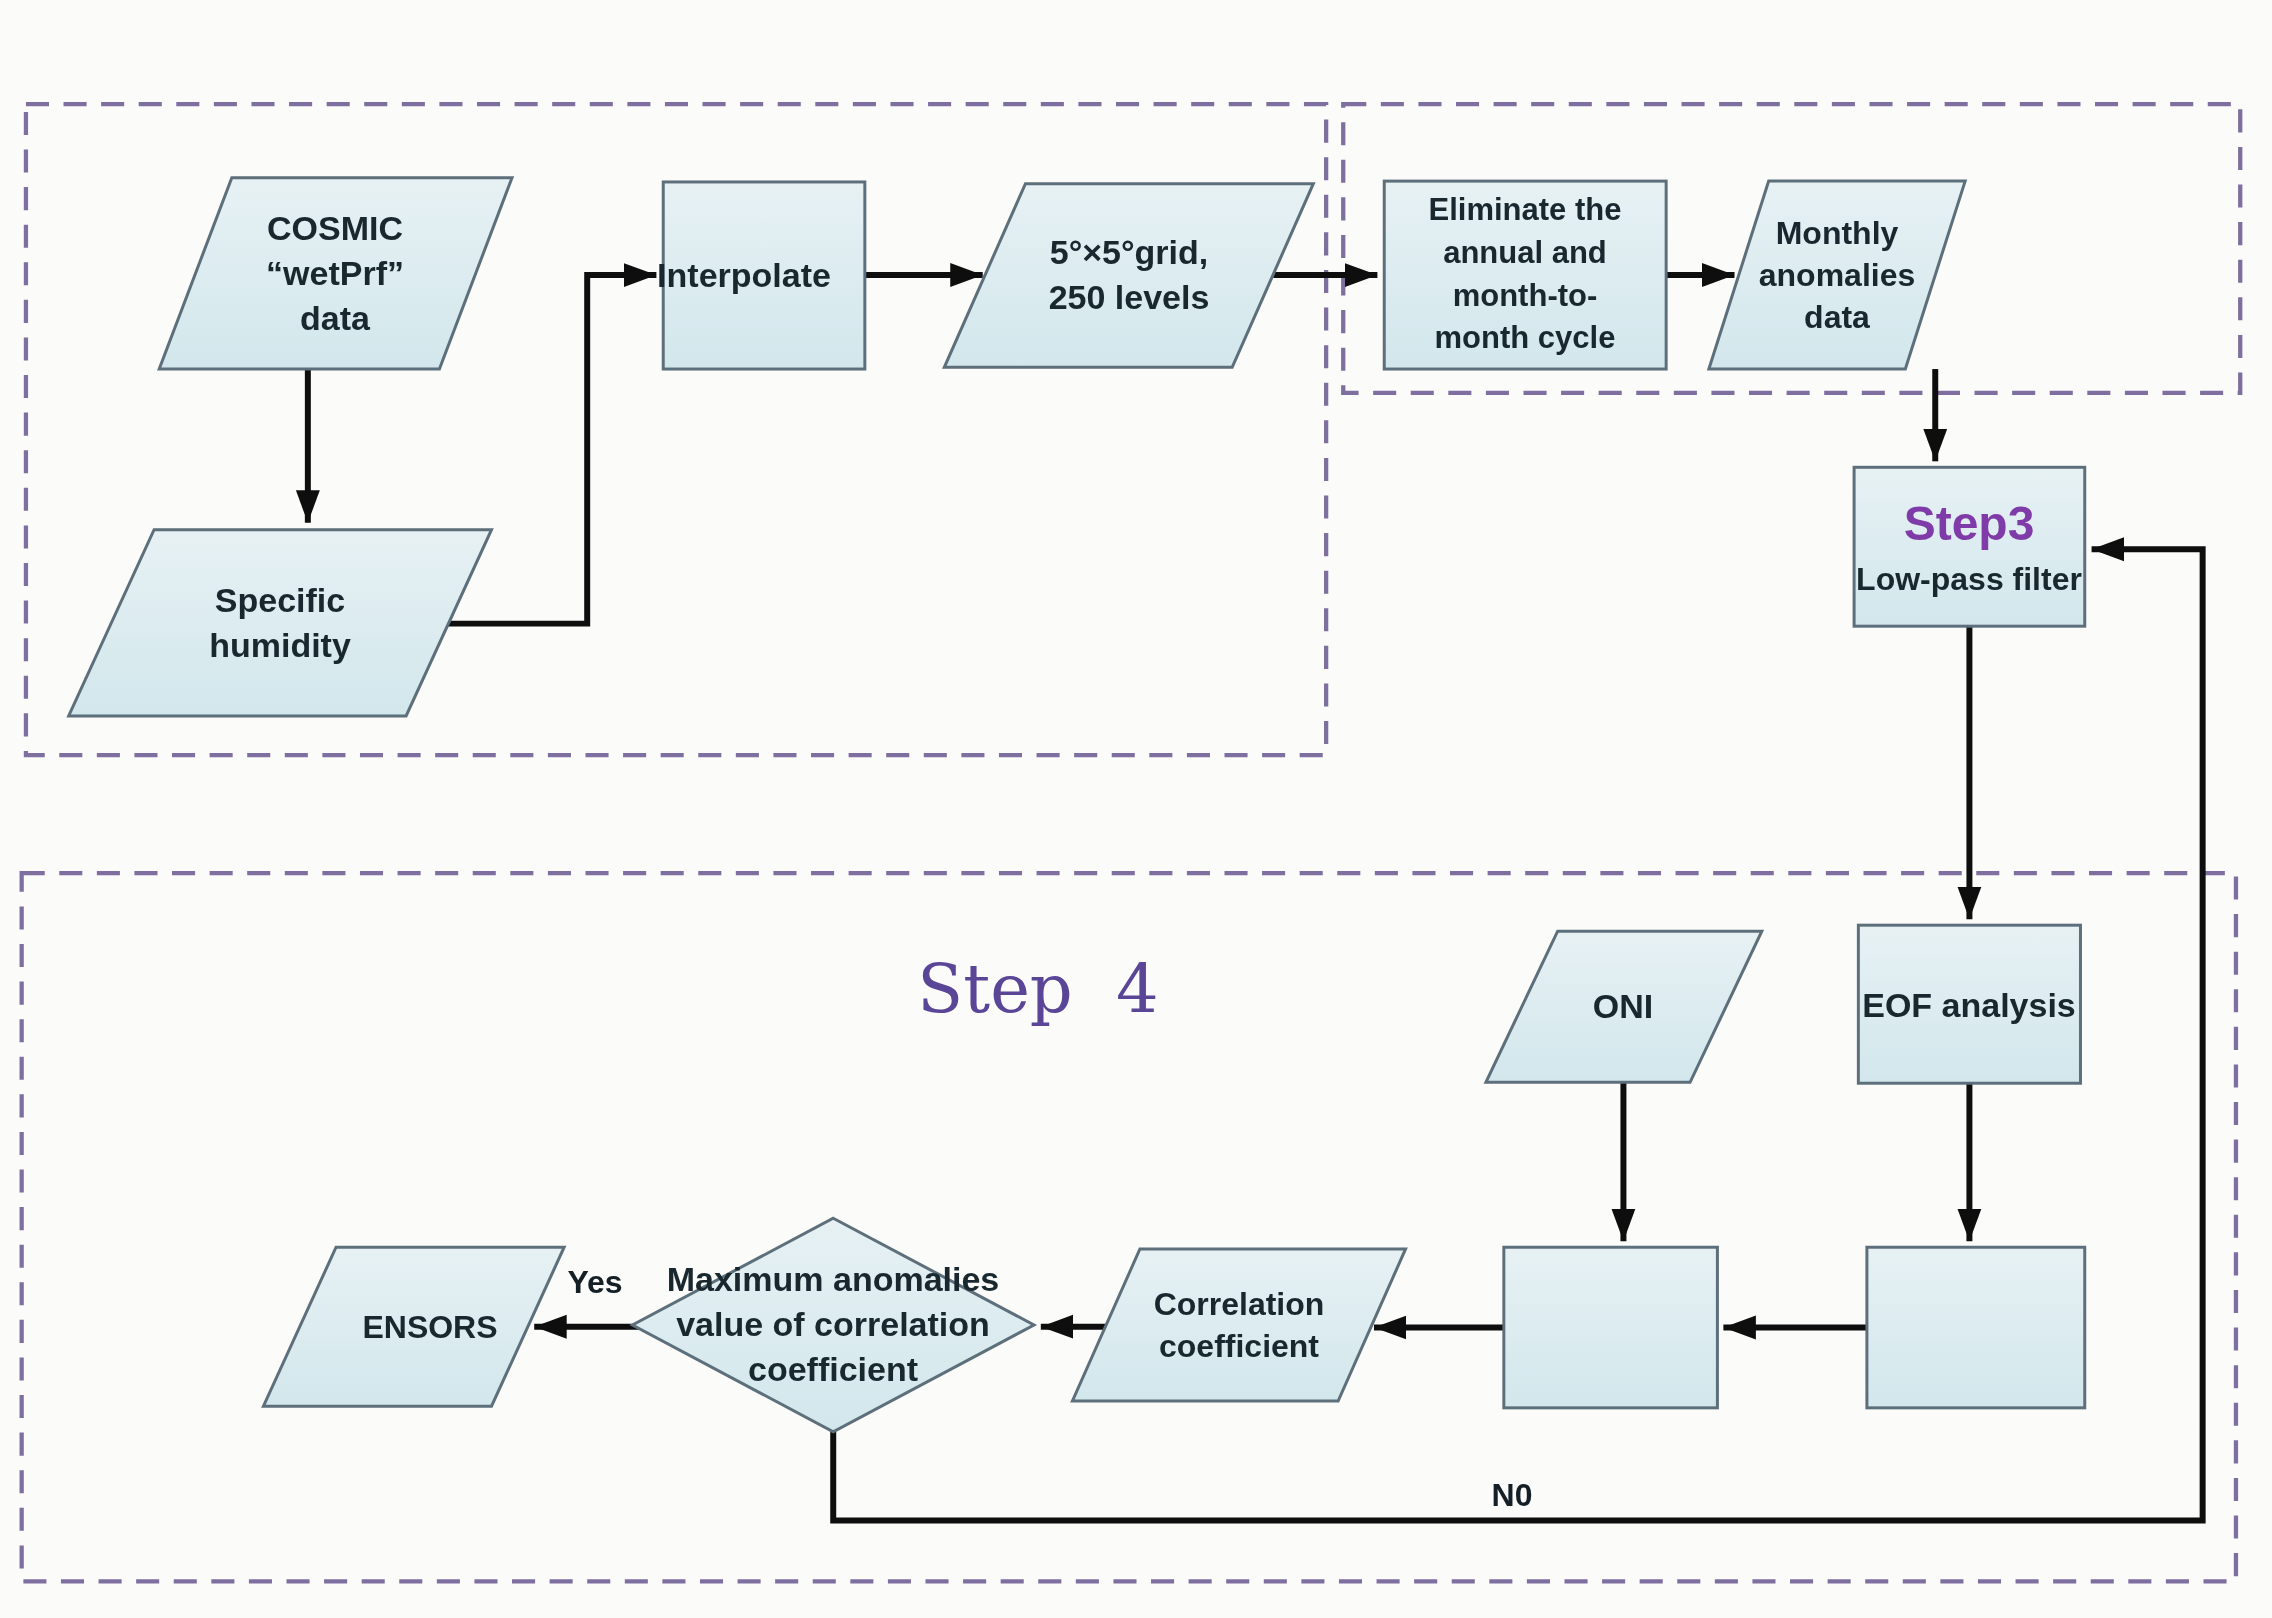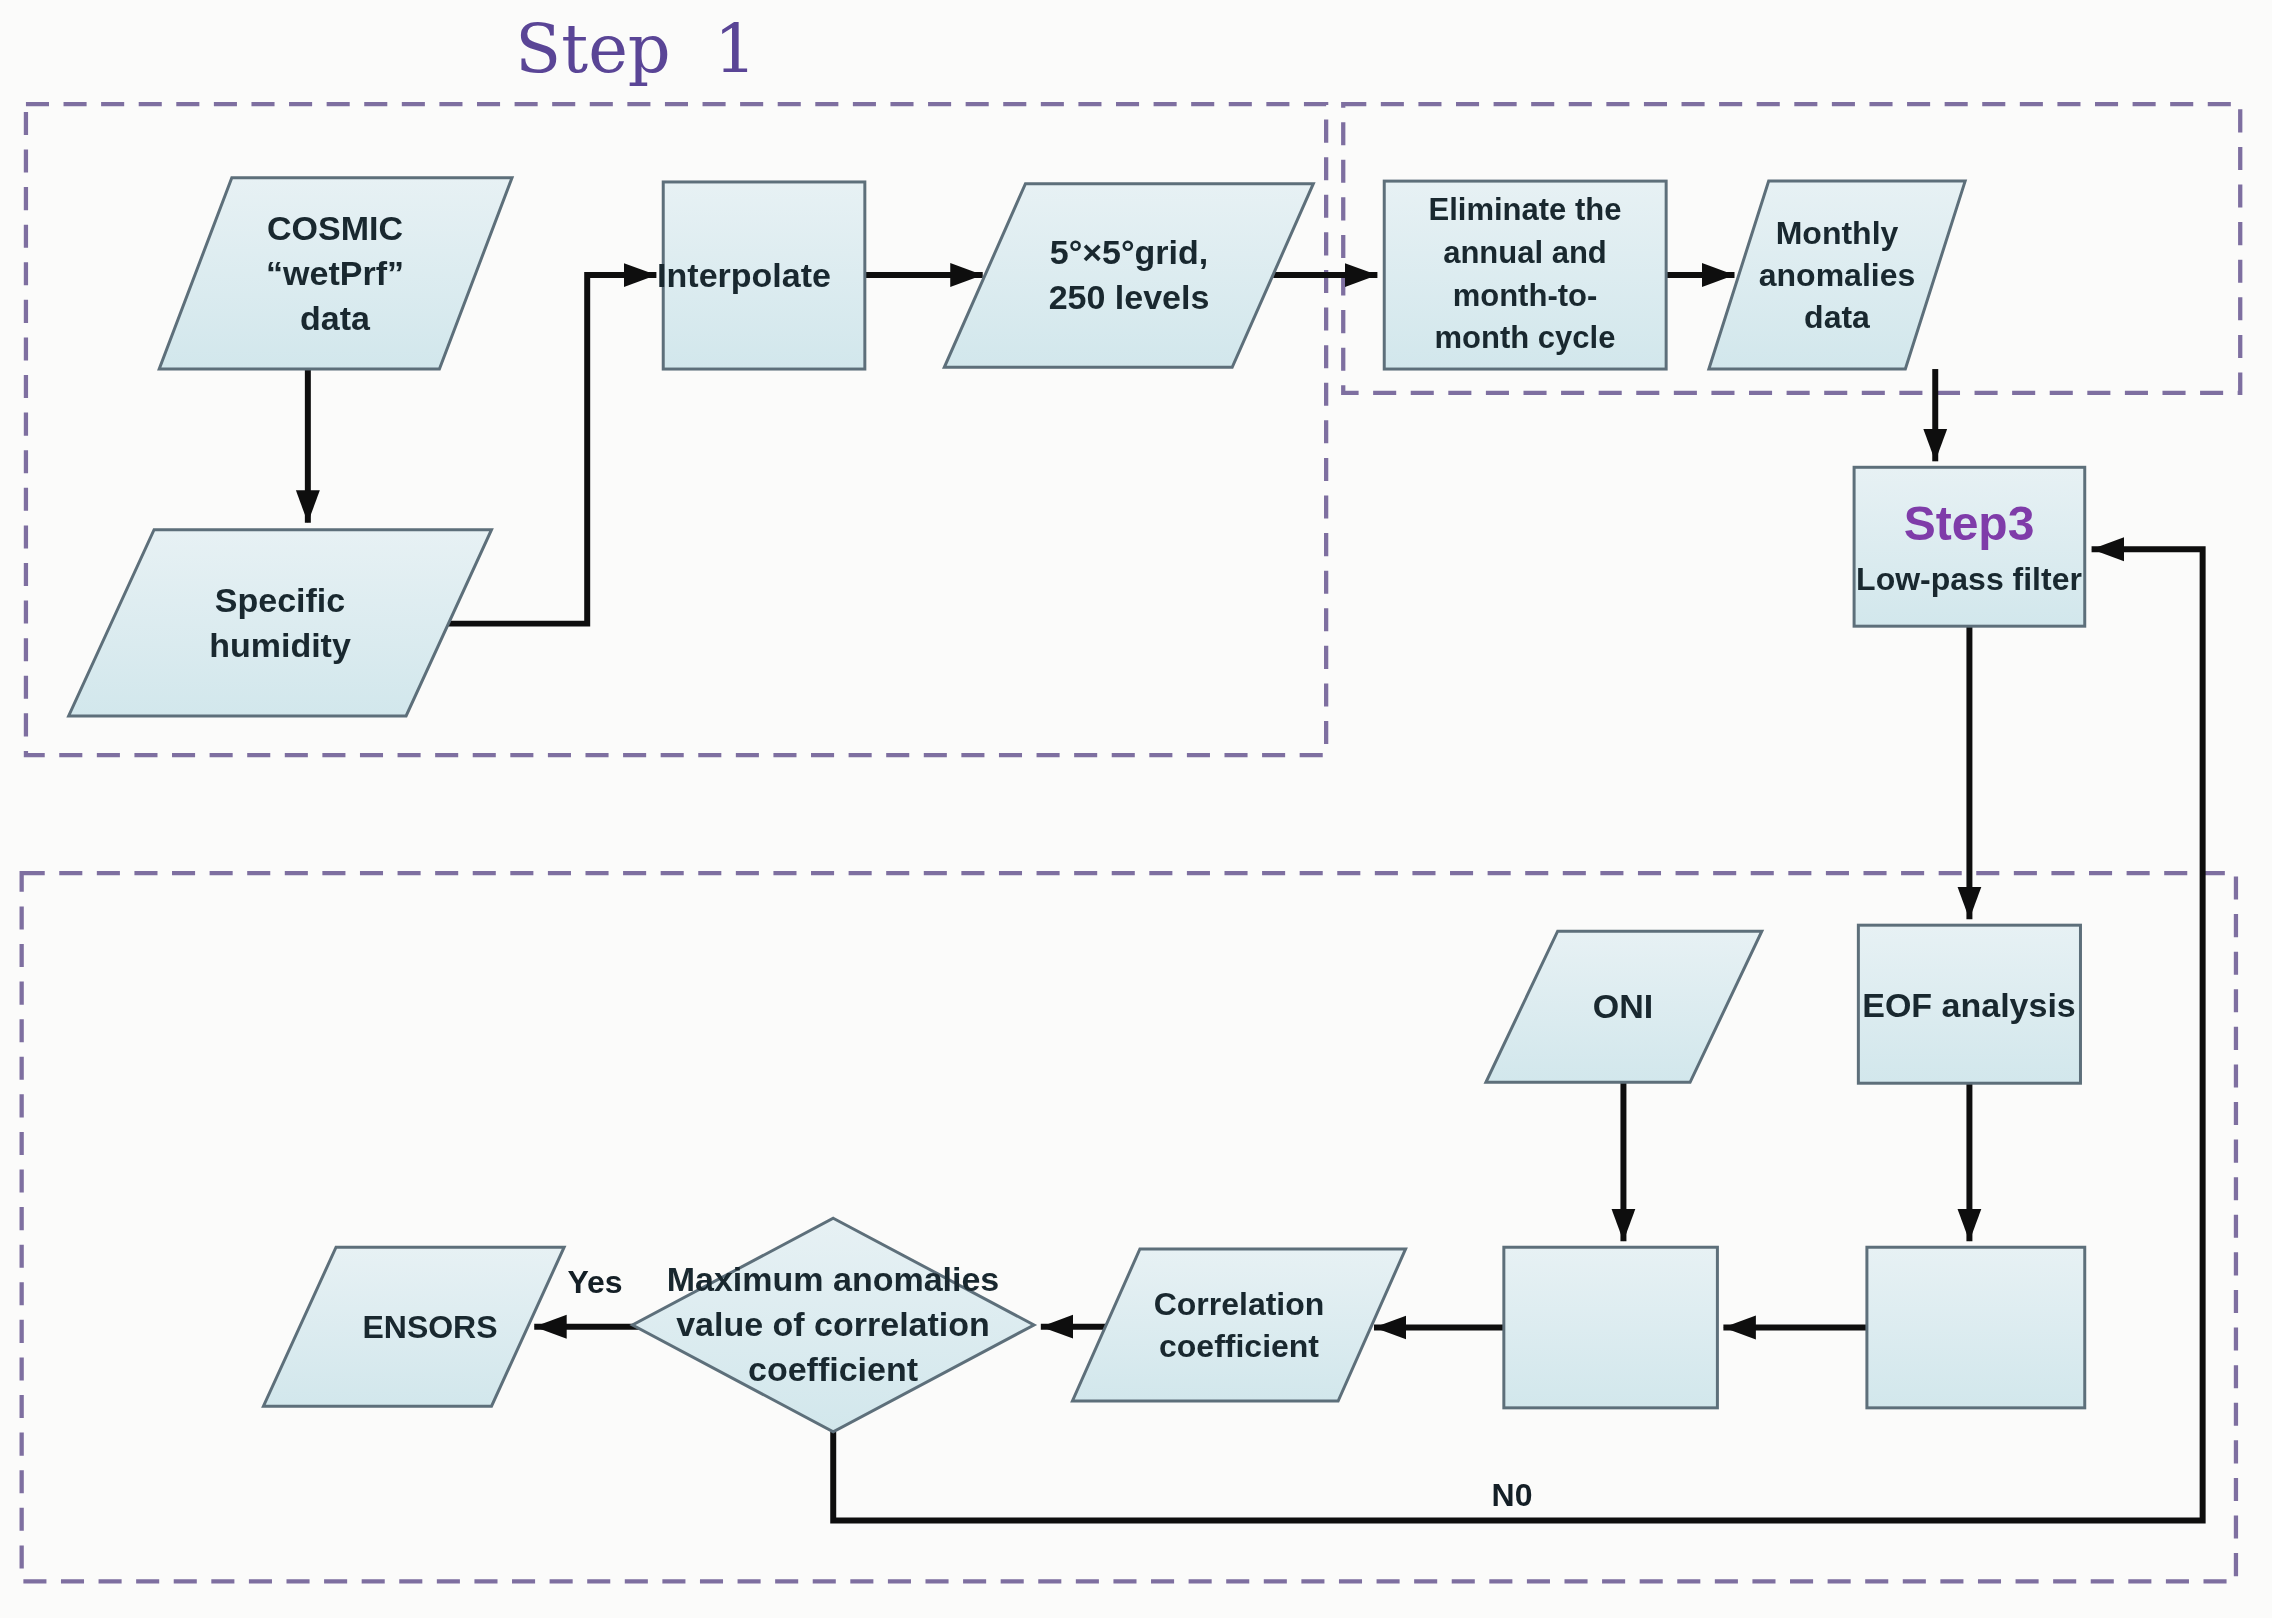--- a/index.html
+++ b/index.html
@@ -67,21 +67,21 @@
       <rect x="2175" y="1083" width="260" height="185"></rect>
       <polygon points="1823,1090 2062,1090 1978,1267 1739,1267"></polygon>
       <rect x="2185" y="1460" width="255" height="188"></rect>
       <rect x="1760" y="1460" width="250" height="188"></rect>
       <polygon points="1334,1462 1645,1462 1566,1640 1255,1640"></polygon>
       <polygon points="975,1426 1210,1551 975,1676 740,1551"></polygon>
       <polygon points="393,1460 660,1460 575,1646 308,1646"></polygon>
     </g>
   </svg>
 
-  <div class="step-title" style="left:636px;top:49px">Step 1</div>
+  <div class="step-title" style="left:1038px;top:989px">Step 4</div>
 
   <div class="lbl" style="left:335px;top:273px">COSMIC
 “wetPrf”
 data</div>
   <div class="lbl" style="left:280px;top:623px">Specific
 humidity</div>
   <div class="lbl" style="left:744px;top:275px">Interpolate</div>
   <div class="lbl" style="left:1129px;top:275px">5°×5°grid,
 250 levels</div>
   <div class="lbl tight" style="left:1525px;top:275px">Eliminate the

